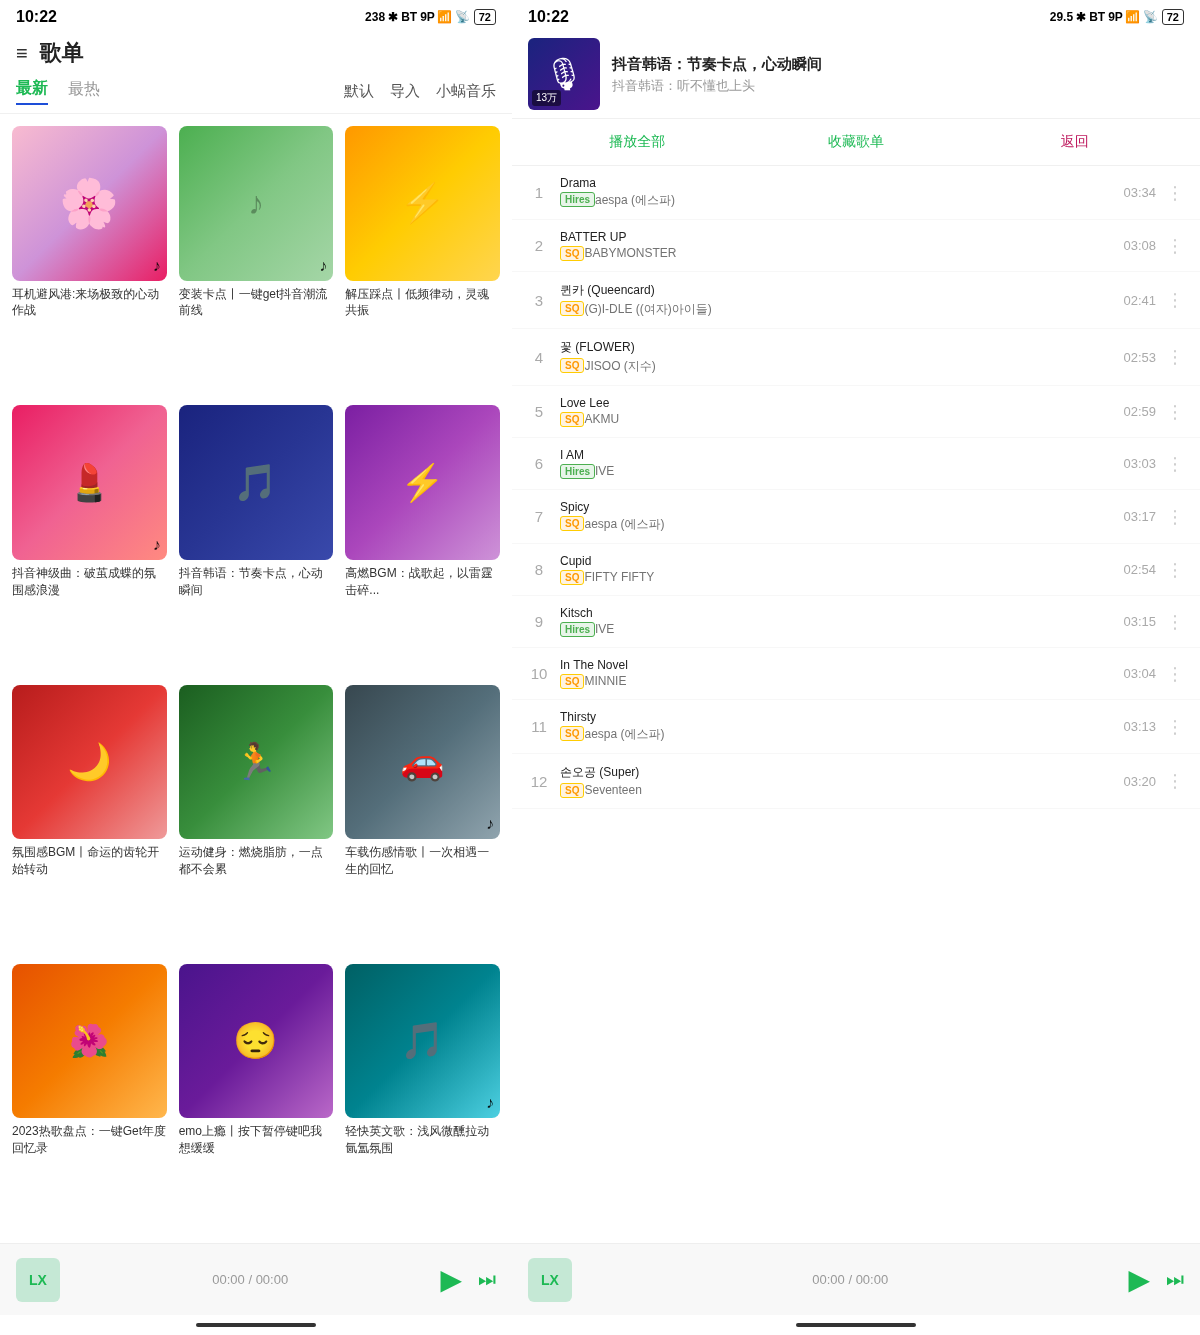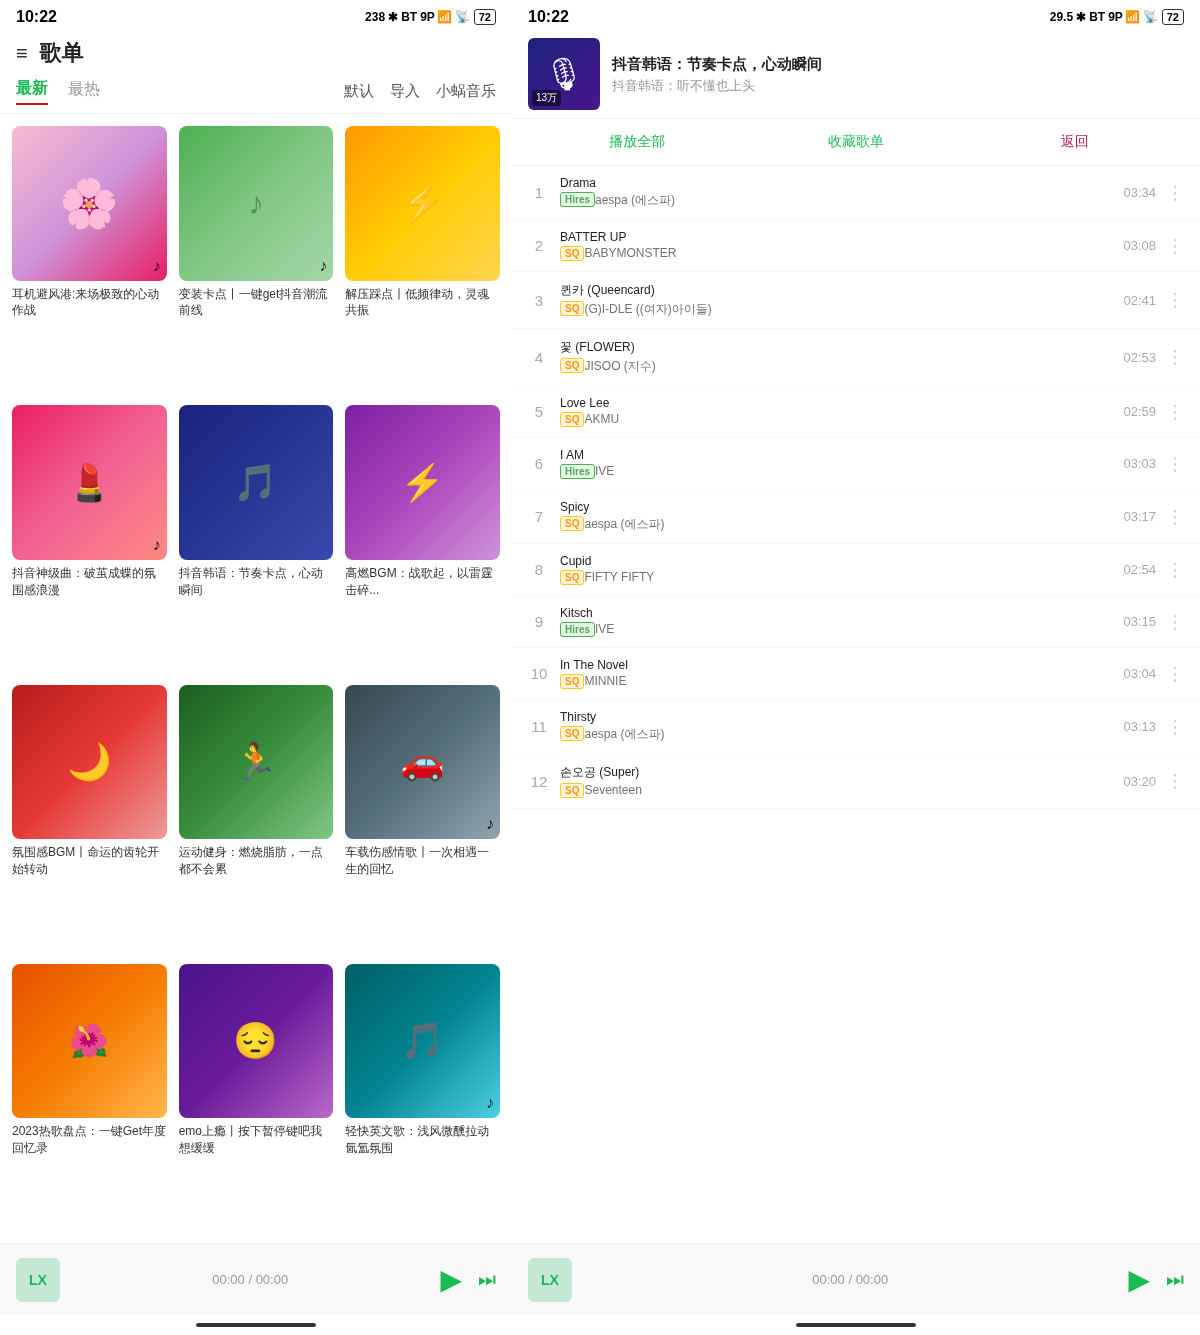--- a/index.html
+++ b/index.html
@@ -64,21 +64,21 @@
       border-bottom: 1px solid #f0f0f0;
     }
     .tab-item {
       font-size: 16px;
       color: #999;
       cursor: pointer;
       padding-bottom: 4px;
     }
     .tab-item.active {
       color: #1db954;
-      border-bottom: 2px solid #b91c1c;
+      border-bottom: 2px solid #1d4ed8;
       font-weight: 600;
     }
     .tab-actions {
       display: flex;
       gap: 16px;
       margin-left: auto;
     }
     .tab-action-btn {
       font-size: 15px;
       color: #555;

